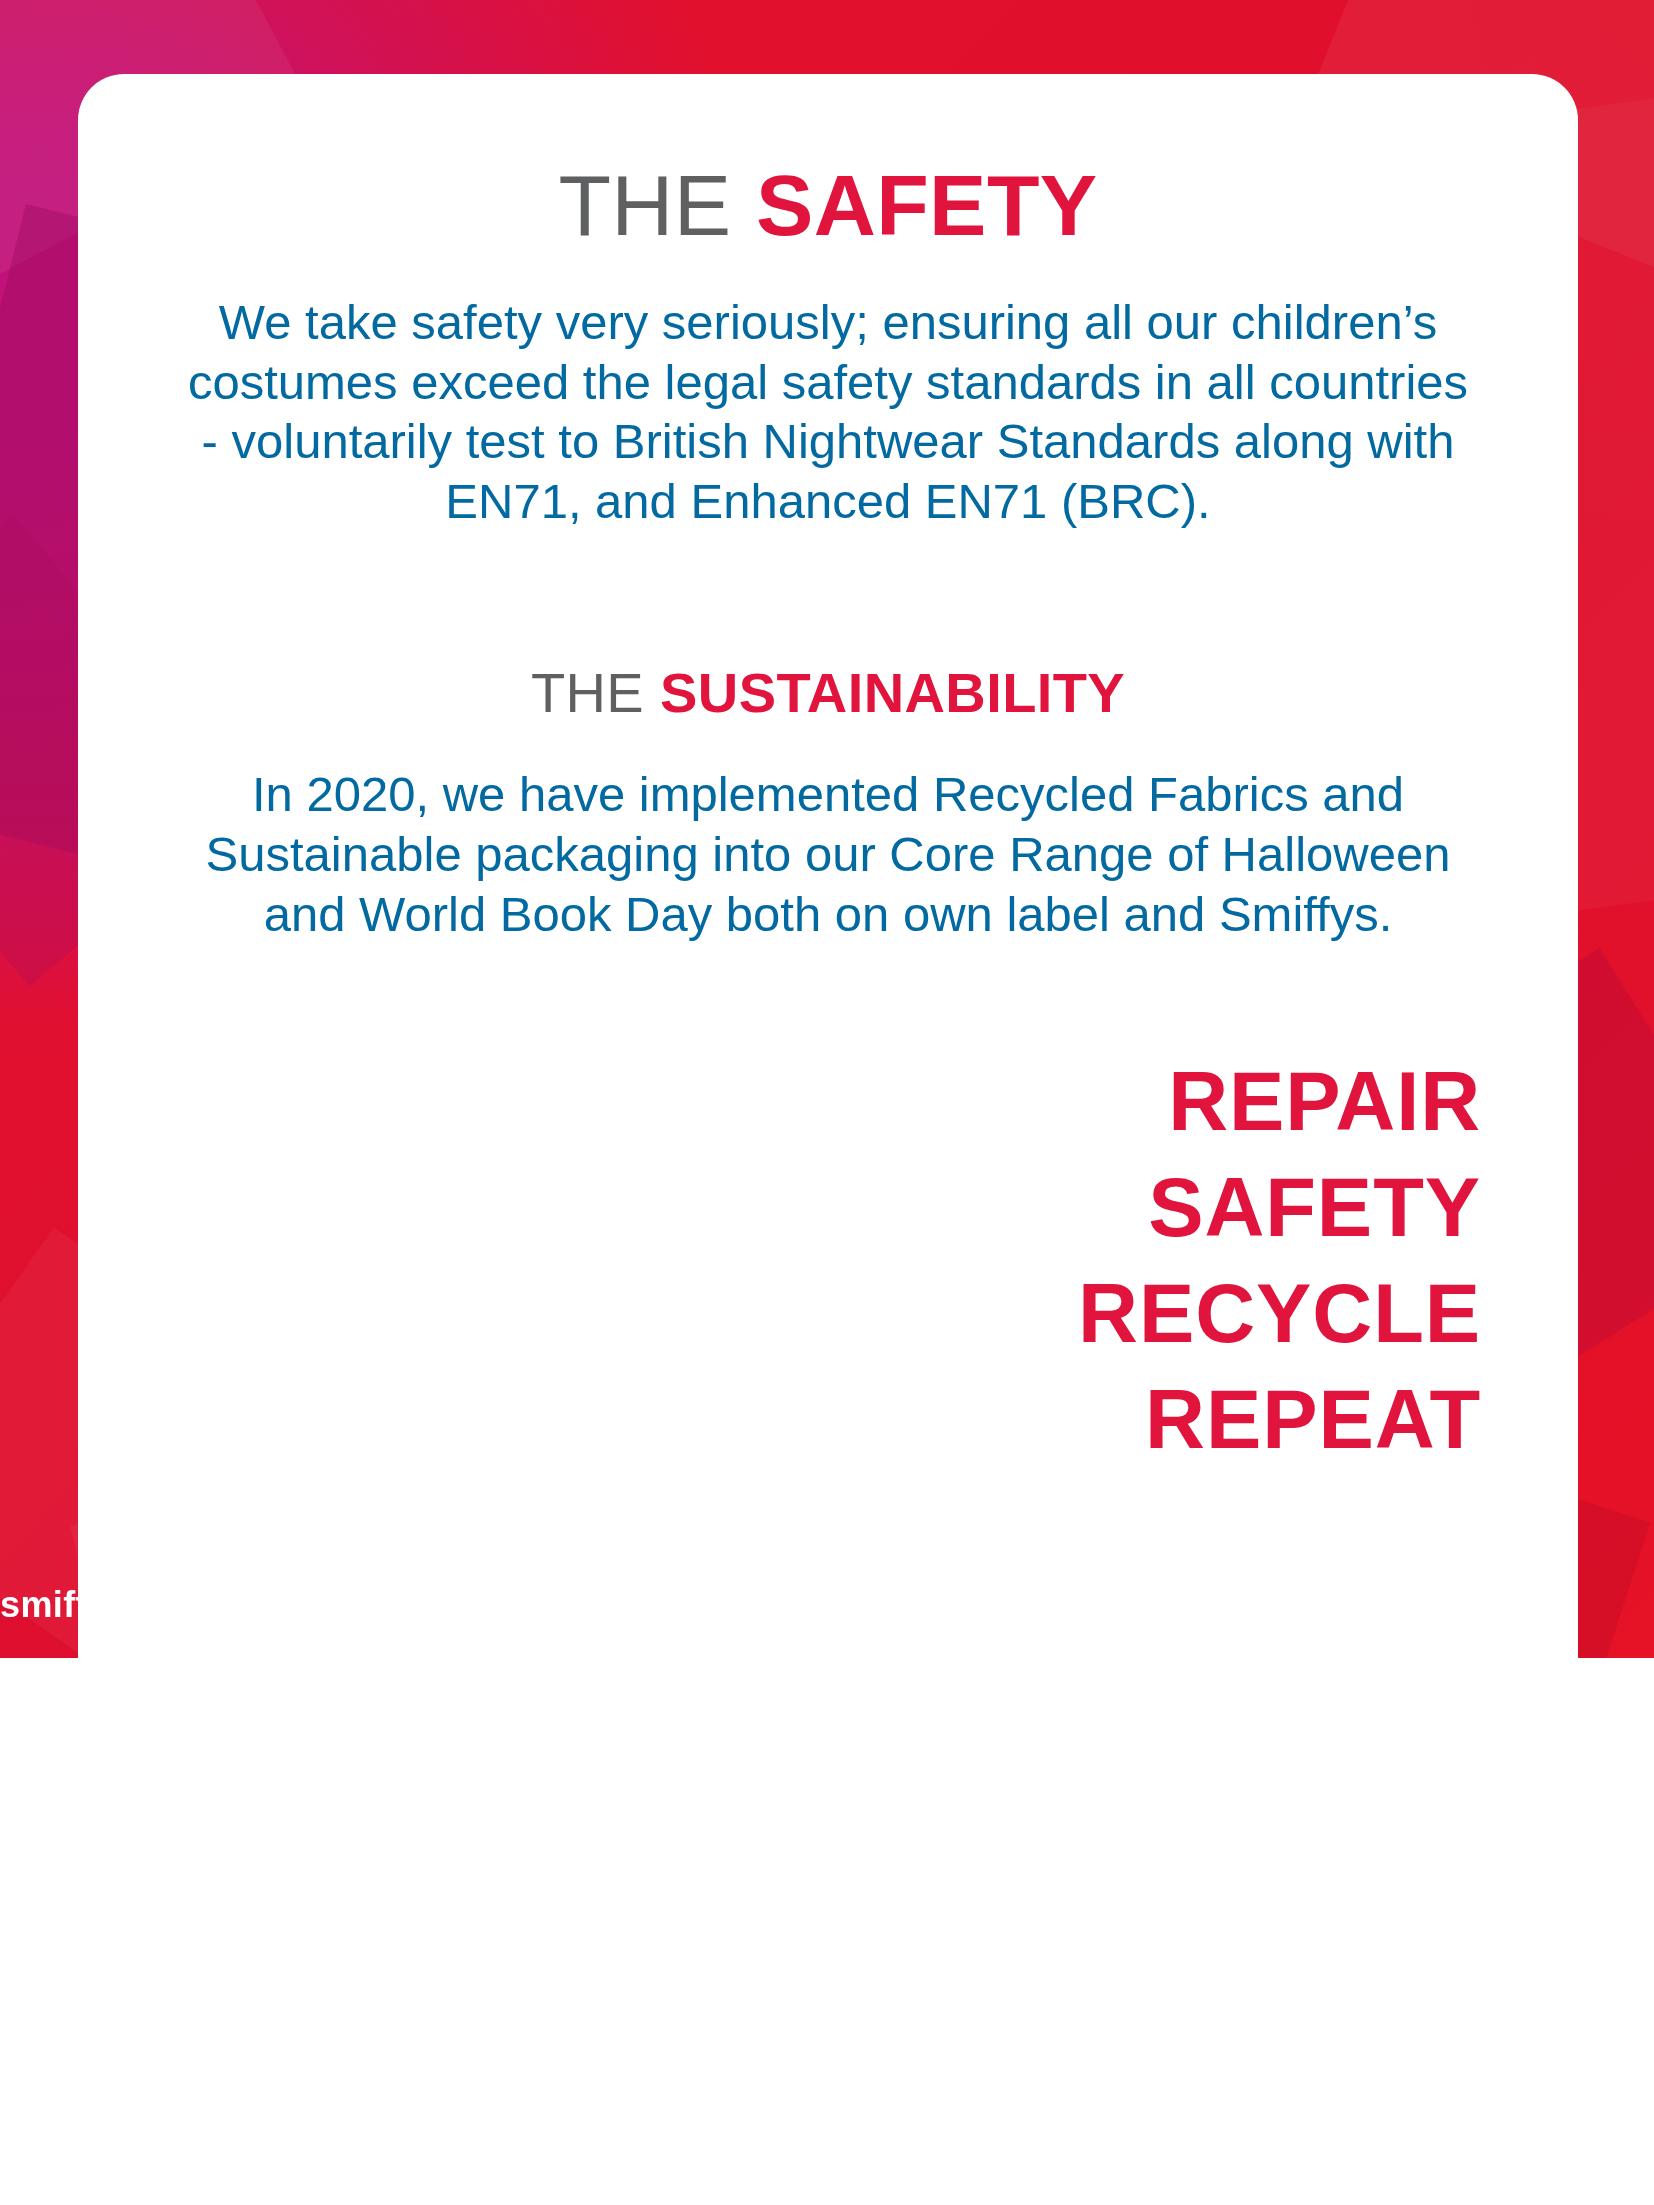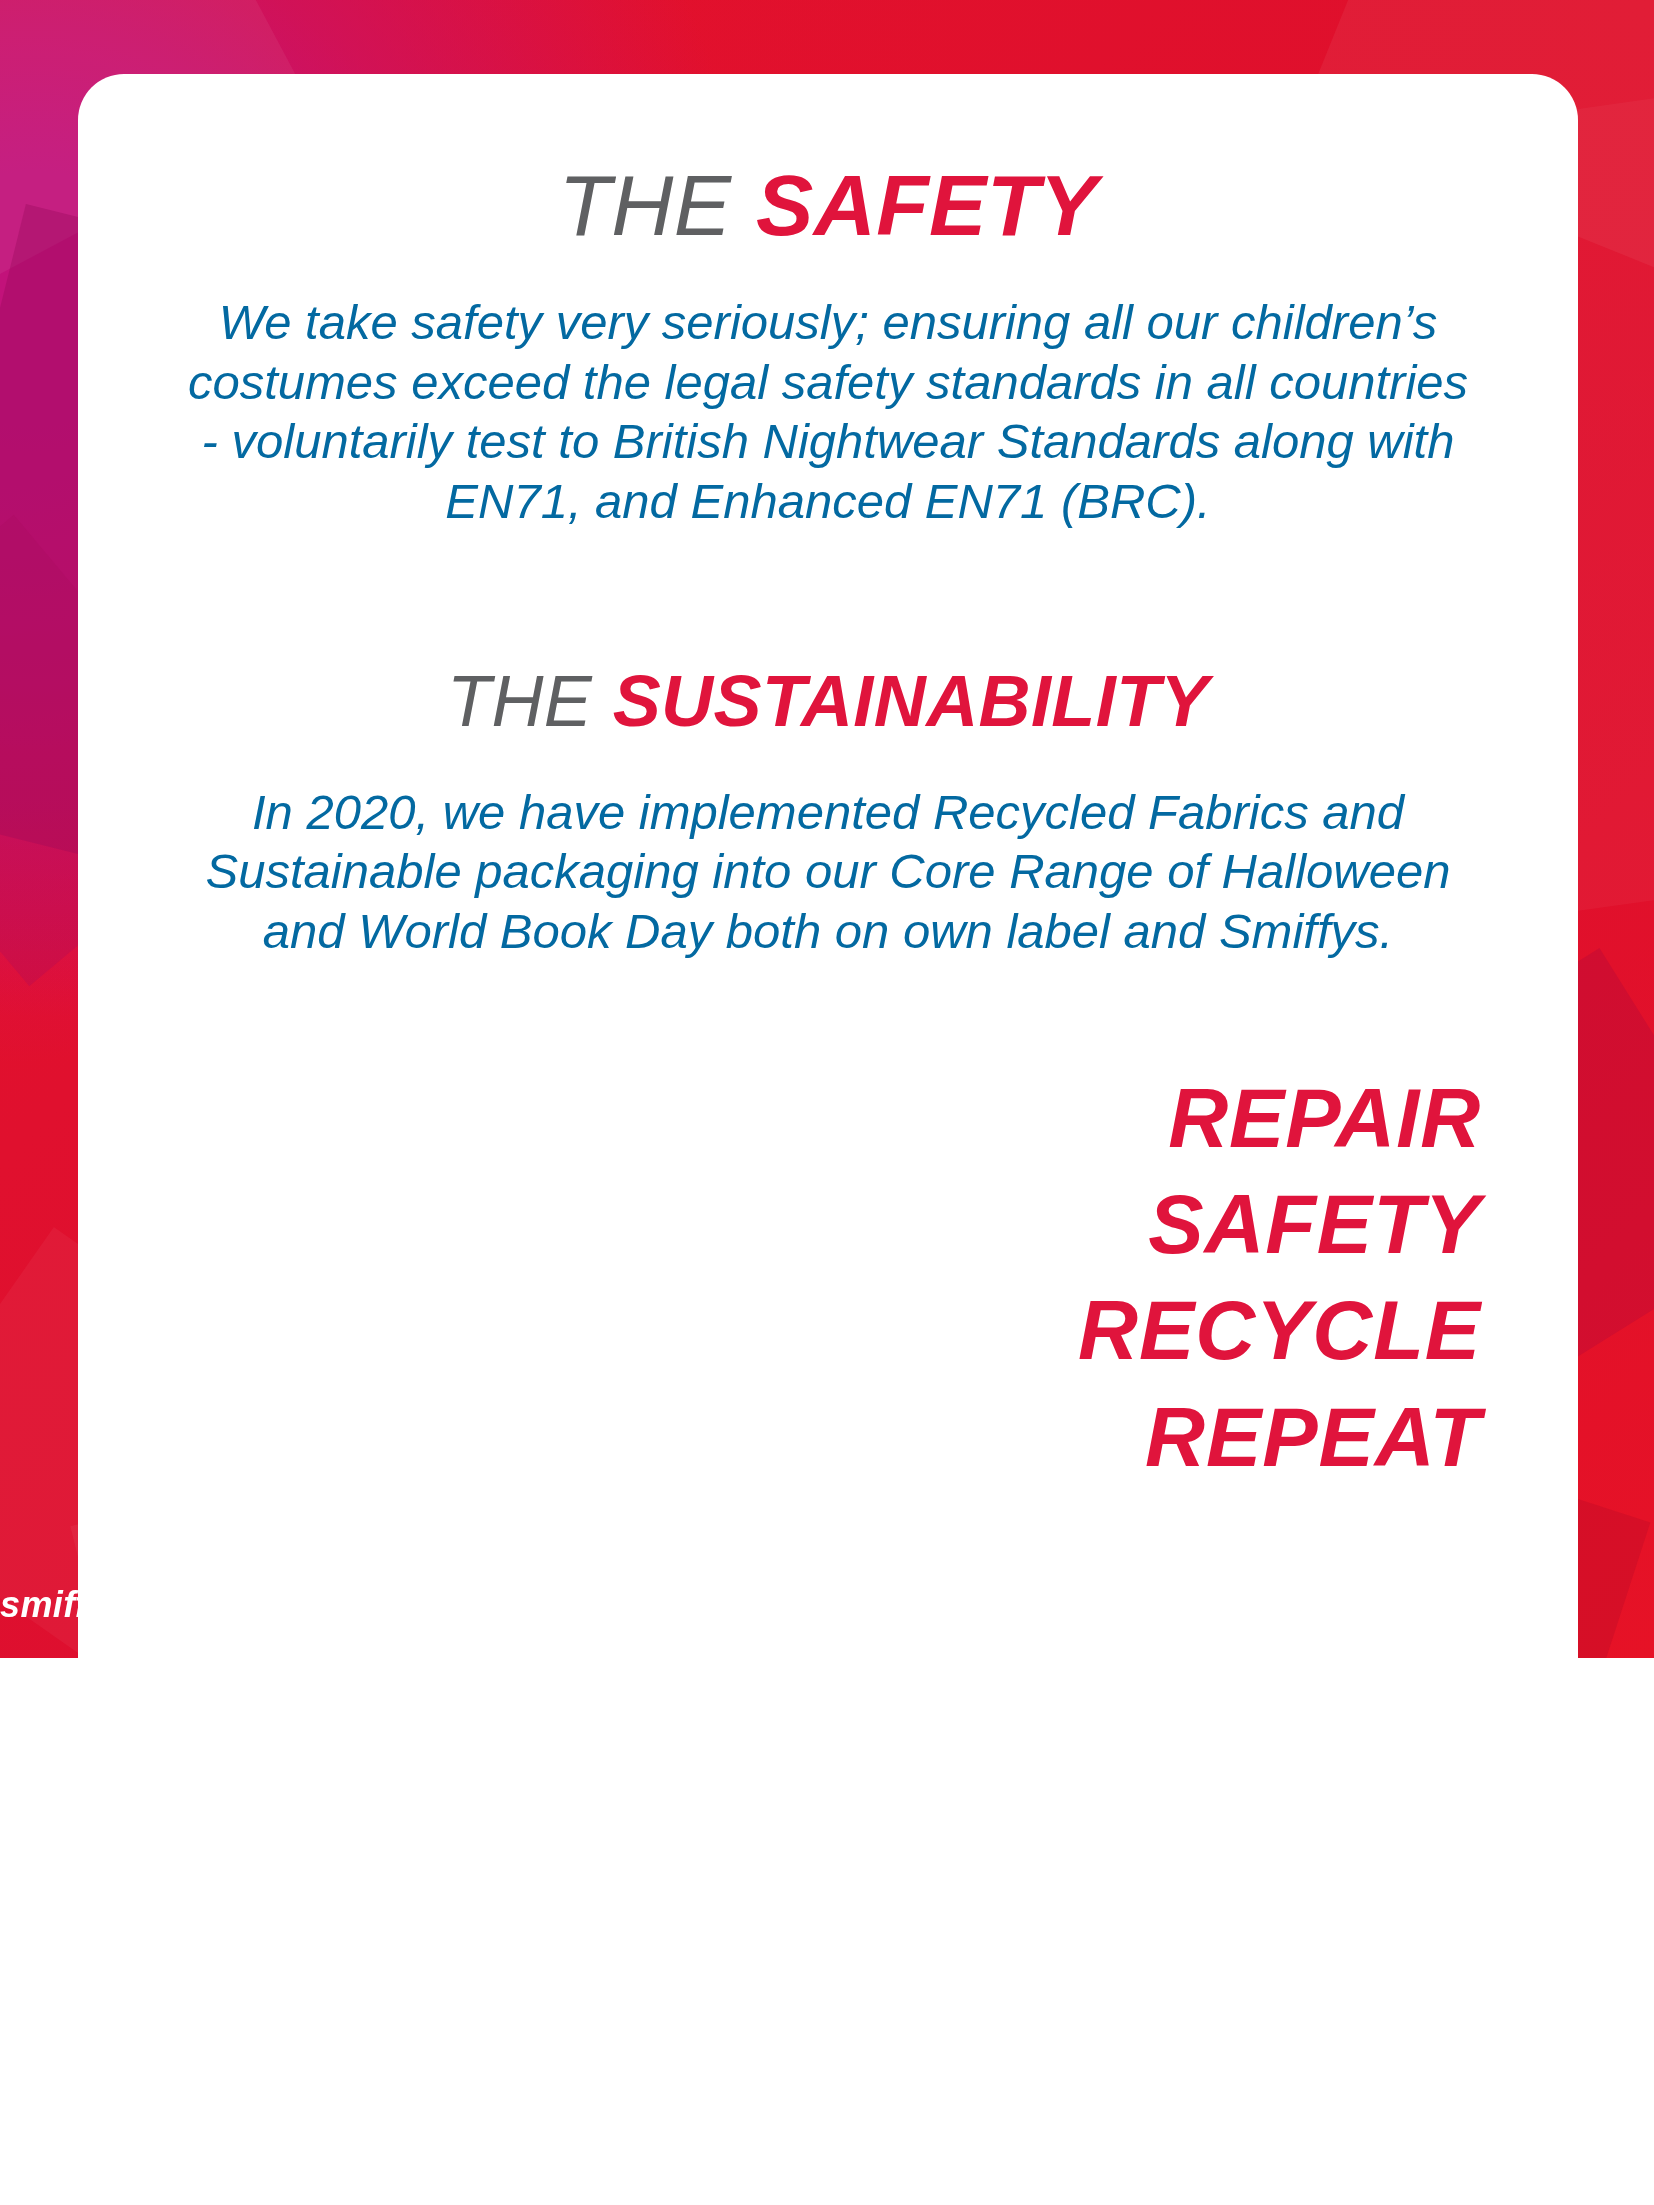--- a/index.html
+++ b/index.html
@@ -17,21 +17,20 @@
     position: relative;
     width: 1654px;
     height: 1658px;
     background:
       radial-gradient(circle at 2% 18%, #c2127a 0%, #c2127a 6%, rgba(194,18,122,0) 34%),
       radial-gradient(circle at 0% 30%, #d5106a 0%, rgba(213,16,106,0) 28%),
       radial-gradient(ellipse at 100% 0%, #e0102b 0%, rgba(224,16,43,0) 45%),
       radial-gradient(ellipse at 50% 100%, #e11127 0%, rgba(225,17,39,0) 60%),
       linear-gradient(135deg, #e4112b 0%, #e0102e 35%, #dd0f2f 60%, #e61226 100%);
     overflow: hidden;
-    font-style: italic;
   }
 
   
   .shard {
     position: absolute;
     background: rgba(255,255,255,0.055);
     transform-origin: center;
     pointer-events: none;
   }
   .s1 { left: -106px; top: -53px; width: 379px; height: 265px; transform: rotate(-28deg); }
@@ -76,21 +75,21 @@
   .heading .the {
     color: #5f6062;
     font-weight: 400;
   }
   .heading .accent {
     color: #e0143c;
     font-weight: 700;
   }
 
   .heading.sustainability {
-    font-size: 72px;
+    font-size: 56px;
   }
 
   .body-text {
     color: #0369a1;
     font-size: 49px;
     line-height: 1.22;
     margin: 0;
     font-weight: 400;
   }
 

